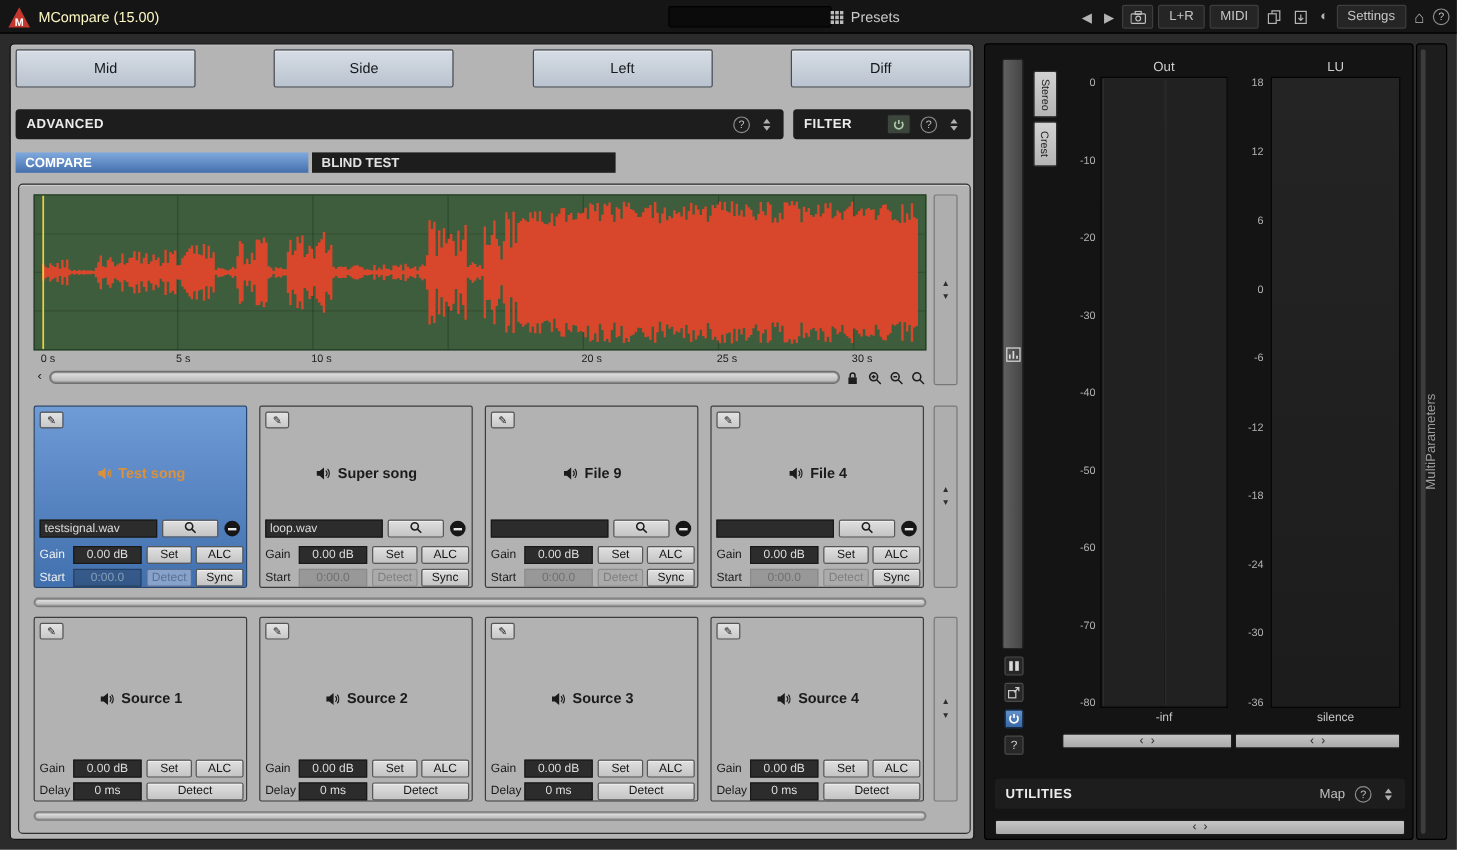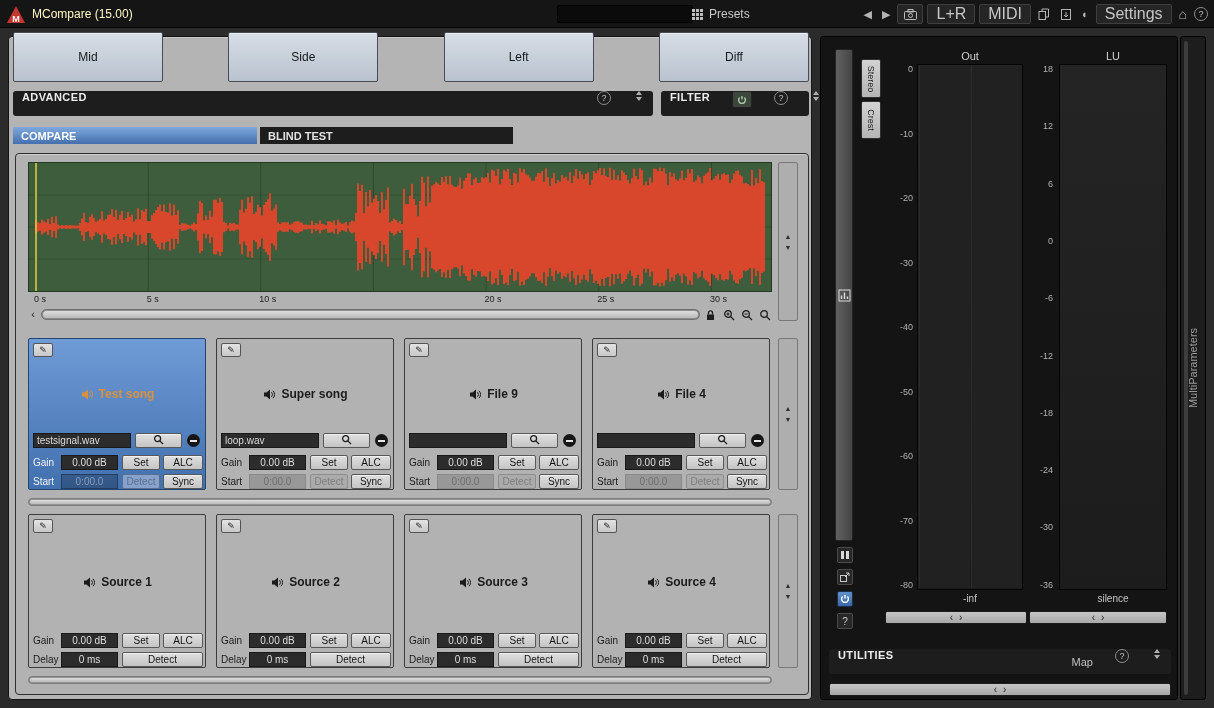--- a/index.html
+++ b/index.html
@@ -7,30 +7,30 @@
   body{background:#2b2b2b;overflow:hidden;position:relative;}
   button{background:none;border:none;cursor:pointer;font:inherit;color:inherit;padding:0;}
   input{outline:none;}
 
   
   .titlebar{position:absolute;left:0;top:0;width:1214px;height:28px;background:#151515;border-bottom:1px solid #000;}
   .tb-title{position:absolute;left:32px;top:0;height:28px;line-height:28px;font-size:12px;color:#fef9c3;}
   .tb-field{position:absolute;left:557px;top:5px;width:136px;height:18px;background:#0b0b0b;border:1px solid #000;border-radius:2px;color:#ddd;font-size:11px;padding:0 5px;}
   .tb-presets{position:absolute;left:692px;top:4px;height:20px;display:flex;align-items:center;gap:6px;color:#c9c9c9;font-size:12px;}
   .tb-right{position:absolute;right:6px;top:4px;height:20px;display:flex;align-items:center;gap:4px;}
-  .tb-btn{display:flex;align-items:center;justify-content:center;height:20px;background:#252525;border:1px solid #3e3e3e;border-radius:2px;color:#c6c6c6;font-size:16px;padding:0 8px;}
+  .tb-btn{display:flex;align-items:center;justify-content:center;height:20px;background:#252525;border:1px solid #3e3e3e;border-radius:2px;color:#c6c6c6;font-size:11px;padding:0 8px;}
   .tb-icon{color:#b4b4b4;font-size:11px;display:flex;align-items:center;justify-content:center;height:20px;padding:0 3px;}
   .help-circle{width:14px;height:14px;border:1px solid #8c8c8c;border-radius:50%;color:#c2c2c2;font-size:9px;line-height:12px;text-align:center;flex:0 0 auto;}
 
   
   .left-panel{position:absolute;left:8px;top:36px;width:804px;height:664px;background:#b4b4b4;border:1px solid #141414;border-radius:4px;box-shadow:inset 0 1px 0 rgba(255,255,255,.3);}
   .channel-row{position:absolute;left:4px;top:2px;width:796px;height:36px;display:flex;justify-content:space-between;align-items:center;}
-  .channel-btn{width:150px;height:50px;background:linear-gradient(#d7dde5,#b9c3cf);border:1px solid #474c55;border-radius:2px;font-size:12px;color:#15181c;box-shadow:inset 0 1px 0 rgba(255,255,255,.55);}
-
-  .dark-bar{position:absolute;height:25px;background:#1d1d1d;border-radius:3px;display:flex;color:#ececec;gap:22px;padding-right:8px;}
+  .channel-btn{width:150px;height:32px;background:linear-gradient(#d7dde5,#b9c3cf);border:1px solid #474c55;border-radius:2px;font-size:12px;color:#15181c;box-shadow:inset 0 1px 0 rgba(255,255,255,.55);}
+
+  .dark-bar{position:absolute;height:25px;background:#1d1d1d;border-radius:3px;display:flex;align-items:center;color:#ececec;gap:8px;padding-right:8px;}
   .bar-label{font-size:11px;font-weight:bold;letter-spacing:.4px;padding-left:9px;}
   .spinner{display:flex;flex-direction:column;gap:2px;align-items:center;width:12px;flex:0 0 auto;}
   .spinner i{display:block;width:0;height:0;border-left:3.5px solid transparent;border-right:3.5px solid transparent;}
   .spinner .up{border-bottom:4px solid #b0b0b0;}
   .spinner .dn{border-top:4px solid #b0b0b0;}
   .pwr-btn{width:20px;height:17px;background:#3c463c;border:1px solid #222;border-radius:2px;display:flex;align-items:center;justify-content:center;flex:0 0 auto;}
 
   .tabs-row{position:absolute;left:4px;top:90px;width:798px;height:17px;display:flex;gap:3px;}
   .tab{height:17px;background:#1d1d1d;color:#e2e2e2;font-size:11px;font-weight:bold;display:flex;align-items:center;padding-left:8px;}
   .tab.active{background:linear-gradient(#7fa9dd,#446fad);color:#fff;}

